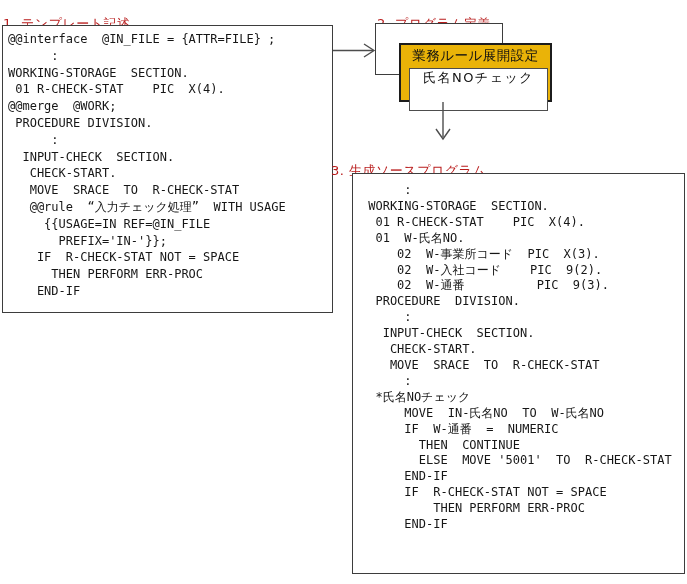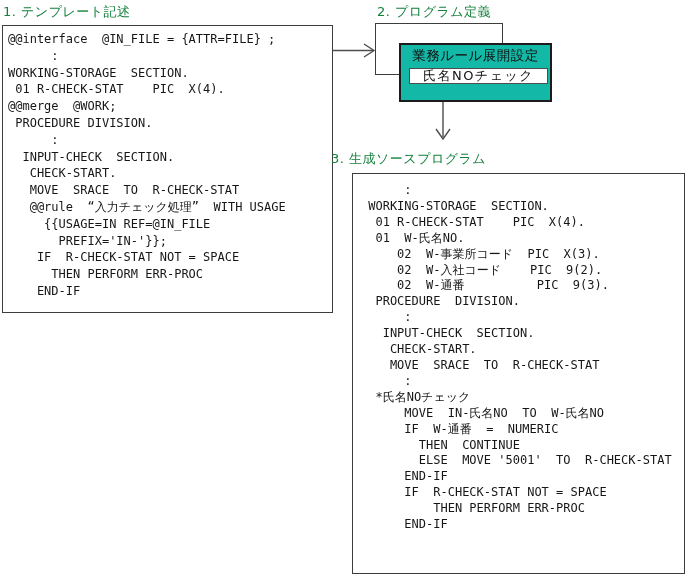--- a/index.html
+++ b/index.html
@@ -11,23 +11,24 @@
     width: 687px;
     height: 584px;
     position: relative;
     overflow: hidden;
     font-family: "DejaVu Sans", "Liberation Sans", sans-serif;
     color: #161616;
   }
   .section-label {
     position: absolute;
     font-size: 13px;
-    color: #15803d;
+    color: #b91c1c;
     white-space: nowrap;
     letter-spacing: 0.5px;
+    margin-top: 12px;
   }
   .codebox {
     position: absolute;
     margin: 0;
     box-sizing: border-box;
     background: #ffffff;
     border: 1.5px solid #3d3d3d;
     font-family: "DejaVu Sans Mono", "Liberation Mono", monospace;
     font-size: 12px;
     color: #161616;
@@ -53,39 +54,39 @@
     box-sizing: border-box;
     border: 1.5px solid #3d3d3d;
     background: #ffffff;
   }
   .front-box {
     position: absolute;
     left: 399px; top: 43px;
     width: 153px; height: 59px;
     box-sizing: border-box;
     border: 2px solid #1c1c1c;
-    background: #14b8a6;
+    background: #eab308;
   }
   .dialog-title {
     margin-top: 2px;
     text-align: center;
     font-size: 13.5px;
     color: #111111;
     white-space: nowrap;
     letter-spacing: 0.5px;
   }
   .rule-item-box {
     position: absolute;
     left: 8px; top: 23px;
-    width: 139px; height: 16px;
+    width: 139px; height: 43px;
     box-sizing: border-box;
     border: 1.5px solid #4d4d4d;
     background: #ffffff;
     display: flex;
-    align-items: center;
+    align-items: flex-start;
     justify-content: center;
   }
   .rule-item-label {
     font-size: 13px;
     color: #111111;
     letter-spacing: 1.5px;
     white-space: nowrap;
   }
   svg.arrows-layer {
     position: absolute;

